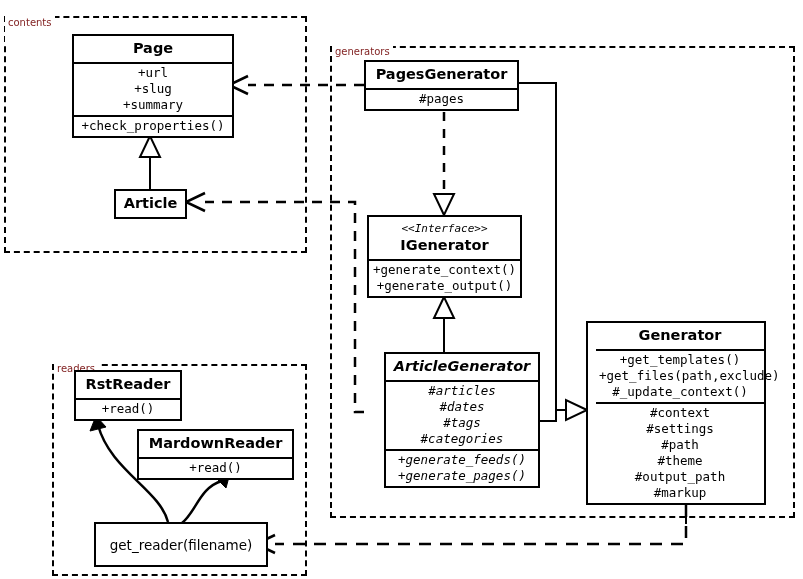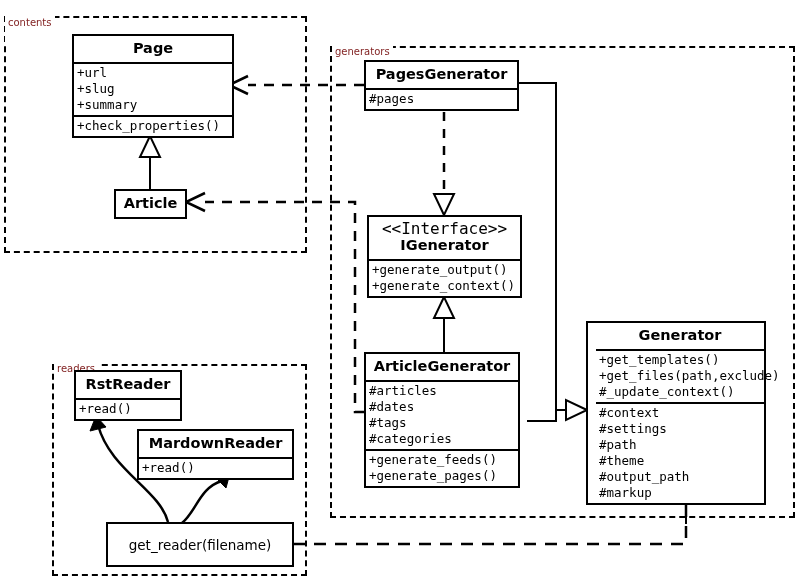--- a/index.html
+++ b/index.html
@@ -49,31 +49,33 @@
     font-weight: bold;
     font-size: 14.5px;
     text-align: center;
     padding: 4px 4px 5px 4px;
     line-height: 17px;
     white-space: nowrap;
   }
   .uml .stereo {
     font-family: "DejaVu Sans Mono", monospace;
     font-weight: normal;
-    font-size: 16px;
+    font-size: 11px;
     display: block;
     line-height: 16px;
+    font-style: italic;
   }
   .uml .compartment {
     border-top: 2px solid #000;
     padding: 1px 3px 2px 3px;
   }
   .uml .compartment .row {
     line-height: 16px;
     white-space: nowrap;
+    text-align: center;
   }
   .uml.plain {
     font-family: "DejaVu Sans", sans-serif;
   }
   .uml .plain-label {
     text-align: center;
     font-size: 13.5px;
     line-height: 20px;
     padding: 11px 6px;
     white-space: nowrap;
@@ -156,26 +158,26 @@
       <div class="row">#pages</div>
     </div>
   </div>
 
   <div class="uml" style="left:367px; top:215px; width:155px;">
     <div class="title">
       <span class="stereo">&lt;&lt;Interface&gt;&gt;</span>
       <span>IGenerator</span>
     </div>
     <div class="compartment">
+      <div class="row">+generate_context()</div>
       <div class="row">+generate_output()</div>
-      <div class="row">+generate_context()</div>
-    </div>
-  </div>
-
-  <div class="uml" style="left:364px; top:352px; width:156px;">
+    </div>
+  </div>
+
+  <div class="uml" style="left:384px; top:352px; width:156px;font-style:italic;">
     <div class="title">ArticleGenerator</div>
     <div class="compartment">
       <div class="row">#articles</div>
       <div class="row">#dates</div>
       <div class="row">#tags</div>
       <div class="row">#categories</div>
     </div>
     <div class="compartment">
       <div class="row">+generate_feeds()</div>
       <div class="row">+generate_pages()</div>
@@ -206,17 +208,17 @@
     </div>
   </div>
 
   <div class="uml" style="left:137px; top:429px; width:157px;">
     <div class="title">MardownReader</div>
     <div class="compartment">
       <div class="row">+read()</div>
     </div>
   </div>
 
-  <div class="uml plain" style="left:106px; top:522px; width:188px; height:45px;">
+  <div class="uml plain" style="left:94px; top:522px; width:174px; height:45px;">
     <div class="plain-label">get_reader(filename)</div>
   </div>
 
 </div>
 
 </body></html>

